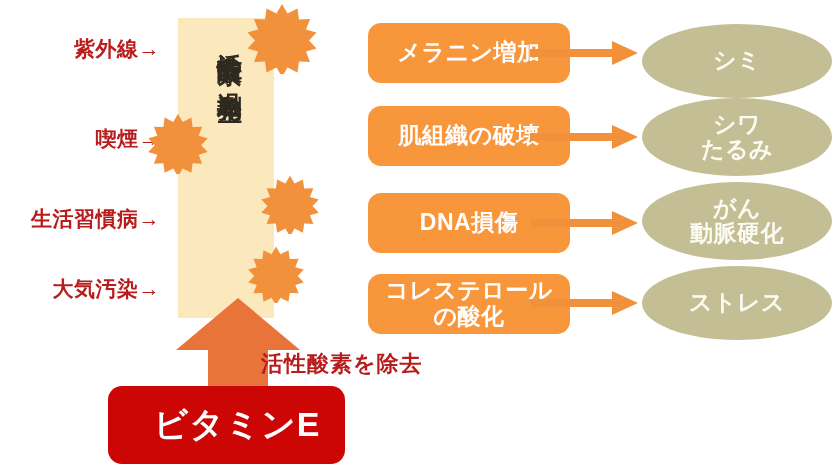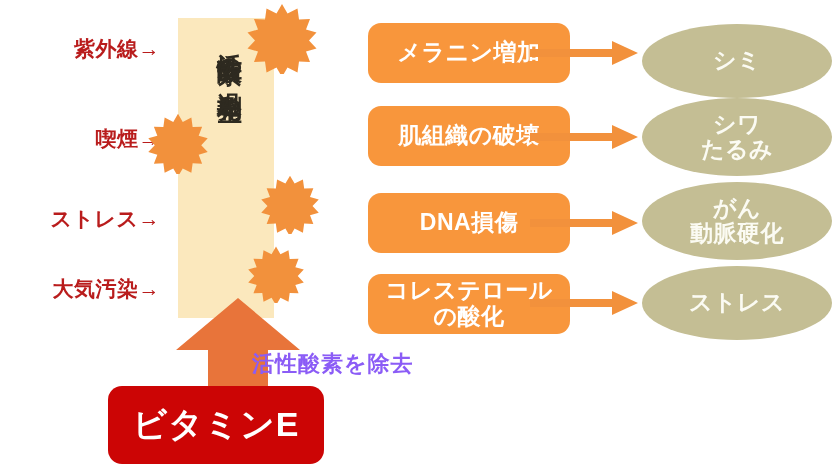--- a/index.html
+++ b/index.html
@@ -78,28 +78,29 @@
     height: 78px;
     background: #cc0505;
     border-radius: 14px;
     display: flex;
     align-items: center;
     justify-content: center;
     color: #ffffff;
     font-weight: 700;
     font-size: 34px;
     letter-spacing: 1px;
+    padding-left: 21px;
   }
 
   
   #remove-caption {
     position: absolute;
-    left: 252px;
+    left: 261px;
     top: 349px;
-    color: #8b5cf6;
+    color: #b91c1c;
     font-weight: 700;
     font-size: 22px;
     letter-spacing: 1px;
     white-space: nowrap;
   }
 
   
   .effect-box {
     position: absolute;
     left: 328px;
@@ -147,21 +148,21 @@
     box-sizing: border-box;
   }
 </style>
 </head>
 <body>
 
 <div id="stage">
 
   <div class="src-label" style="left:10px; top:38px; width:150px;">紫外線→</div>
   <div class="src-label" style="left:10px; top:128px; width:150px;">喫煙→</div>
-  <div class="src-label" style="left:10px; top:208px; width:150px;">ストレス→</div>
+  <div class="src-label" style="left:10px; top:208px; width:150px;">生活習慣病→</div>
   <div class="src-label" style="left:4px; top:278px; width:156px;">大気汚染→</div>
 
   <div id="ros-panel"></div>
   <div id="ros-panel-text">活性酸素の過剰発生</div>
 
   <div class="burst" style="left:246px; top:2px;">
     <svg width="72" height="72" viewBox="0 0 72 72" aria-hidden="true">
       <polygon fill="#f2913c" points="36,2 41.5,11.5 51.5,6.5 53,17.5 64,17 60,27.5 70.5,30.5 63,38.5 70.5,46.5 60,49.5 64,60 53,59.5 51.5,70.5 41.5,65.5 36,75 30.5,65.5 20.5,70.5 19,59.5 8,60 12,49.5 1.5,46.5 9,38.5 1.5,30.5 12,27.5 8,17 19,17.5 20.5,6.5 30.5,11.5"></polygon>
     </svg>
   </div>

